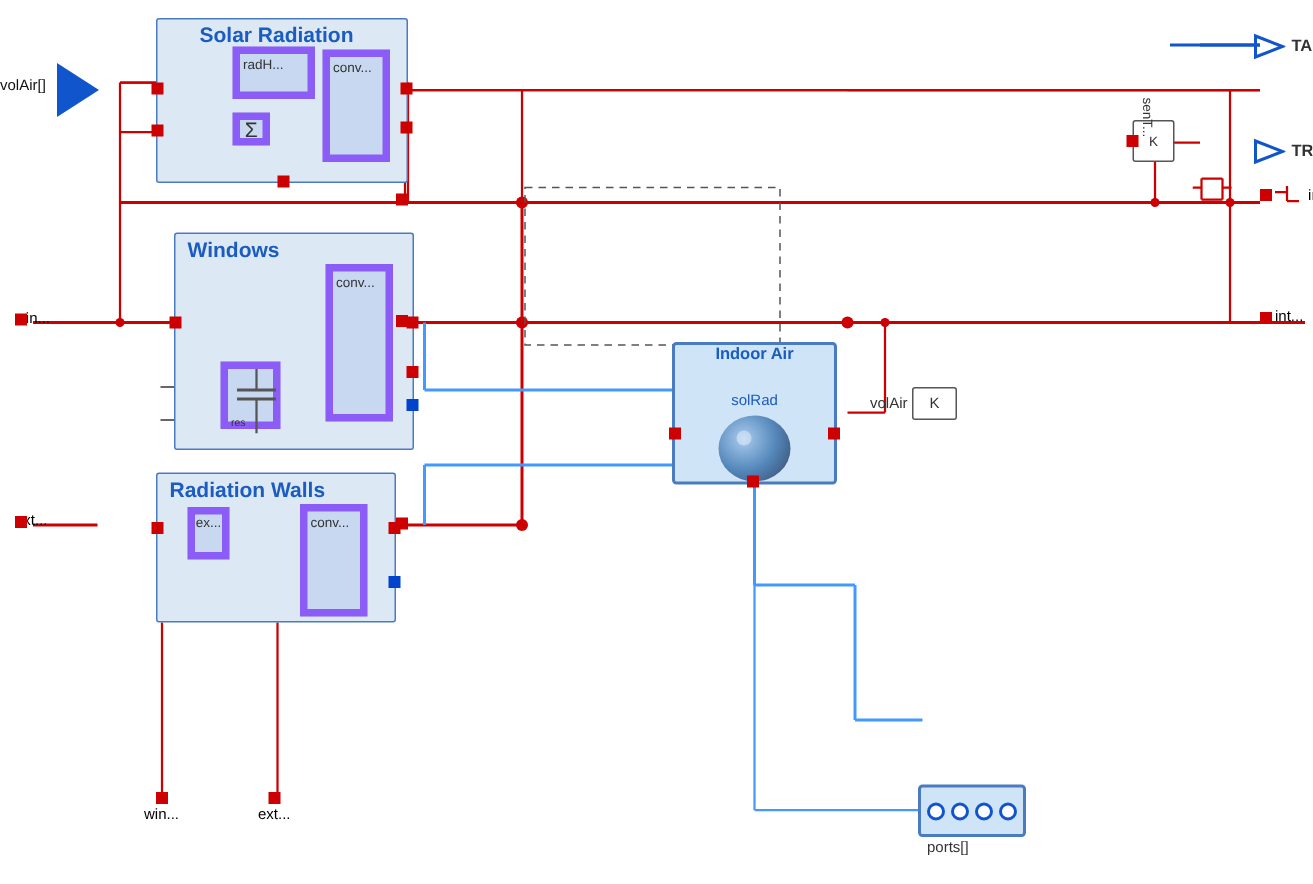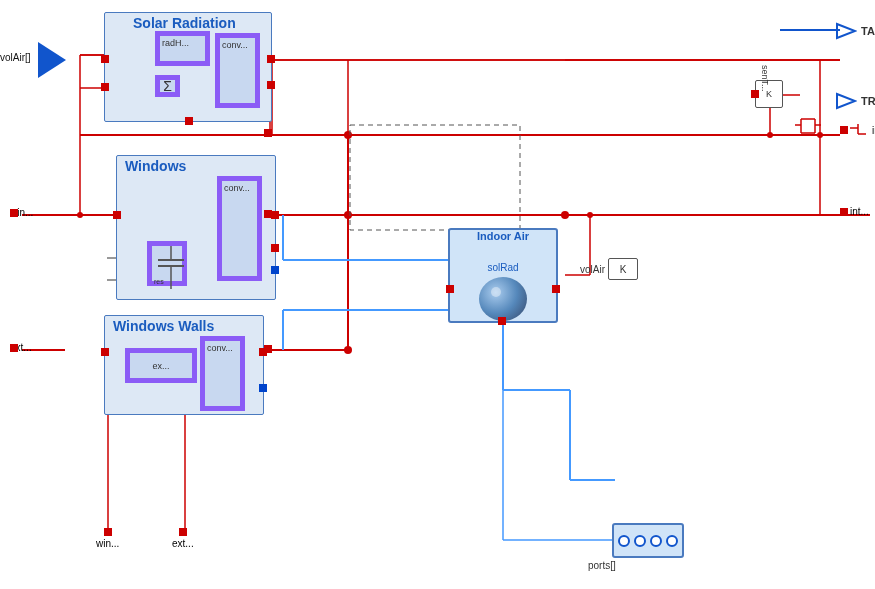--- a/index.html
+++ b/index.html
@@ -261,23 +261,23 @@
       <span style="position:absolute; left:2px; top:2px; font-size:9px; color:#333;">conv...</span>
     </div>
 
     <div class="port-square" style="left:-4px; top:55px;"></div>
     <div class="port-square" style="right:-4px; top:55px;"></div>
     <div class="port-square" style="right:-4px; top:88px;"></div>
     <div class="port-blue-sq" style="right:-4px; top:110px;"></div>
   </div>
 
   <div class="block" style="left:104px; top:315px; width:160px; height:100px;">
-    <span class="block-label" style="left:8px; top:2px;">Windows Walls</span>
-
-    <div class="block-inner" style="left:20px; top:32px; width:72px; height:35px; display:flex; align-items:center; justify-content:center;">
+    <span class="block-label" style="left:8px; top:2px;">Radiation Walls</span>
+
+    <div class="block-inner" style="left:20px; top:22px; width:28px; height:35px; display:flex; align-items:flex-start; justify-content:center;">
       <span style="font-size:9px; color:#333;">ex...</span>
     </div>
 
     <div class="block-inner" style="left:95px; top:20px; width:45px; height:75px;">
       <span style="position:absolute; left:2px; top:2px; font-size:9px; color:#333;">conv...</span>
     </div>
 
     <div class="port-square" style="left:-4px; top:32px;"></div>
     <div class="port-square" style="right:-4px; top:32px;"></div>
     <div class="port-blue-sq" style="right:-4px; top:68px;"></div>
@@ -368,21 +368,21 @@
     <div class="port-square" style="position:relative; margin: 0 auto 2px;"></div>
     <span style="font-size:10px; display:block; text-align:center;">ext...</span>
   </div>
 
   <div class="ports-block" style="left:612px; top:523px; width:72px; height:35px;">
     <div class="port-circle"></div>
     <div class="port-circle"></div>
     <div class="port-circle"></div>
     <div class="port-circle"></div>
   </div>
-  <span style="position:absolute; left:588px; top:560px; font-size:10px; color:#333;">ports[]</span>
+  <span style="position:absolute; left:618px; top:560px; font-size:10px; color:#333;">ports[]</span>
 
   <div class="port-square" style="position:absolute; left:264px; top:129px;"></div>
   <div class="port-square" style="position:absolute; left:264px; top:210px;"></div>
   <div class="port-square" style="position:absolute; left:264px; top:345px;"></div>
 
   <svg style="position:absolute; left:795px; top:115px;" width="45" height="30">
     <line x1="0" y1="10" x2="6" y2="10" stroke="#cc0000" stroke-width="1.5"></line>
     <line x1="6" y1="4" x2="6" y2="18" stroke="#cc0000" stroke-width="1.5"></line>
     <line x1="6" y1="4" x2="20" y2="4" stroke="#cc0000" stroke-width="1.5"></line>
     <line x1="6" y1="18" x2="20" y2="18" stroke="#cc0000" stroke-width="1.5"></line>

